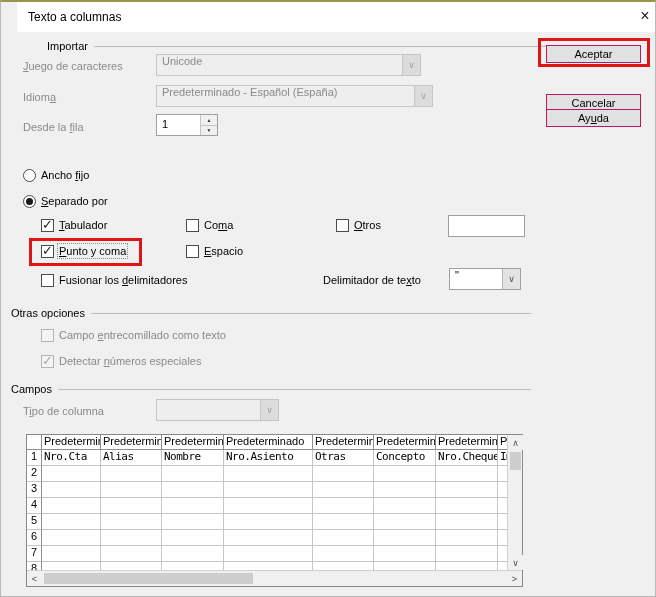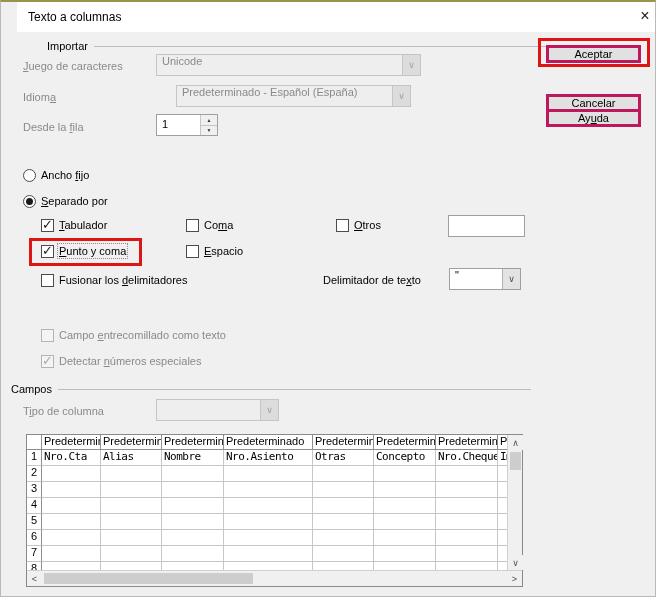--- a/index.html
+++ b/index.html
@@ -31,21 +31,21 @@
   .spinner .sb{flex:1;background:#f0f0f0;display:flex;align-items:center;justify-content:center;font-size:5px;color:#333;}
   .spinner .sb.up{border-bottom:1px solid #c5c5c5;}
   .radio{position:absolute;width:13px;height:13px;border:1px solid #4b4b4b;border-radius:50%;background:#fff;}
   .radio.checked::after{content:"";position:absolute;left:2px;top:2px;width:7px;height:7px;border-radius:50%;background:#1a1a1a;}
   .cb{position:absolute;width:13px;height:13px;border:1px solid #4b4b4b;background:#fff;}
   .cb.checked::after{content:"✓";position:absolute;left:0px;top:-3px;font-size:13px;color:#1a1a1a;}
   .cb.dis{border-color:#b4b4b4;background:#f4f4f4;}
   .cb.dis.checked::after{color:#a8a8a8;}
   .focus-dotted{outline:1px dotted #8c8c8c;outline-offset:1px;}
   .red-box{position:absolute;border:3px solid #de1515;pointer-events:none;}
-  .btn{position:absolute;width:95px;height:18px;background:#e1e1e1;border:3px solid #be185d;display:flex;align-items:center;justify-content:center;font-size:11px;color:#000;}
+  .btn{position:absolute;width:95px;height:18px;background:#e1e1e1;border:1px solid #be185d;display:flex;align-items:center;justify-content:center;font-size:11px;color:#000;}
   
   .preview{position:absolute;left:25px;top:432px;width:497px;height:153px;background:#fff;border:1px solid #898989;}
   .pv-content{position:absolute;left:0;top:0;width:480px;height:135px;overflow:hidden;}
   .trow{display:flex;height:16px;}
   .trow.head{height:15px;}
   .tcell{flex:none;overflow:hidden;white-space:nowrap;padding-left:2px;
     border-right:1px solid #c6c6c6;border-bottom:1px solid #c6c6c6;
     font-family:"DejaVu Sans Mono","Liberation Mono",monospace;font-size:11px;letter-spacing:-0.5px;color:#000;}
   .trow.head .tcell{font-family:"Liberation Sans",sans-serif;font-size:11px;letter-spacing:0;
     border-right:1px solid #8f8f8f;border-bottom:1px solid #8f8f8f;}
@@ -72,21 +72,21 @@
     <span class="gline"></span>
   </div>
 
   <div class="lbl dis" style="left:22px;top:58px;"><u>J</u>uego de caracteres</div>
   <div class="combo" style="left:155px;top:52px;width:265px;">
     <span class="val">Unicode</span>
     <span class="arrow">∨</span>
   </div>
 
   <div class="lbl dis" style="left:22px;top:89px;">Idiom<u>a</u></div>
-  <div class="combo" style="left:155px;top:83px;width:235px;margin-left:20px;">
+  <div class="combo" style="left:155px;top:83px;width:277px;">
     <span class="val">Predeterminado - Español (España)</span>
     <span class="arrow">∨</span>
   </div>
 
   <div class="lbl dis" style="left:22px;top:119px;">Desde la <u>f</u>ila</div>
   <div class="spinner" style="left:155px;top:112px;">
     <span class="sval">1</span>
     <span class="sbtns">
       <span class="sb up">▲</span>
       <span class="sb">▼</span>
@@ -118,20 +118,24 @@
 
   <div class="cb" style="left:40px;top:272px;"></div>
   <div class="lbl" style="left:58px;top:272px;">Fusionar los <u>d</u>elimitadores</div>
 
   <div class="lbl" style="left:322px;top:272px;">Delimitador de te<u>x</u>to</div>
   <div class="combo enabled" style="left:448px;top:266px;width:72px;">
     <span class="val">"</span>
     <span class="arrow">∨</span>
   </div>
 
+  <div class="group-head" style="left:10px;top:304px;">
+    <span class="gtitle">Otras opciones</span>
+    <span class="gline"></span>
+  </div>
 
   <div class="cb dis" style="left:40px;top:327px;"></div>
   <div class="lbl dis" style="left:58px;top:327px;">Campo <u>e</u>ntrecomillado como texto</div>
 
   <div class="cb dis checked" style="left:40px;top:353px;"></div>
   <div class="lbl dis" style="left:58px;top:353px;">Detectar <u>n</u>úmeros especiales</div>
 
   <div class="group-head" style="left:10px;top:380px;">
     <span class="gtitle">Campos</span>
     <span class="gline"></span>

